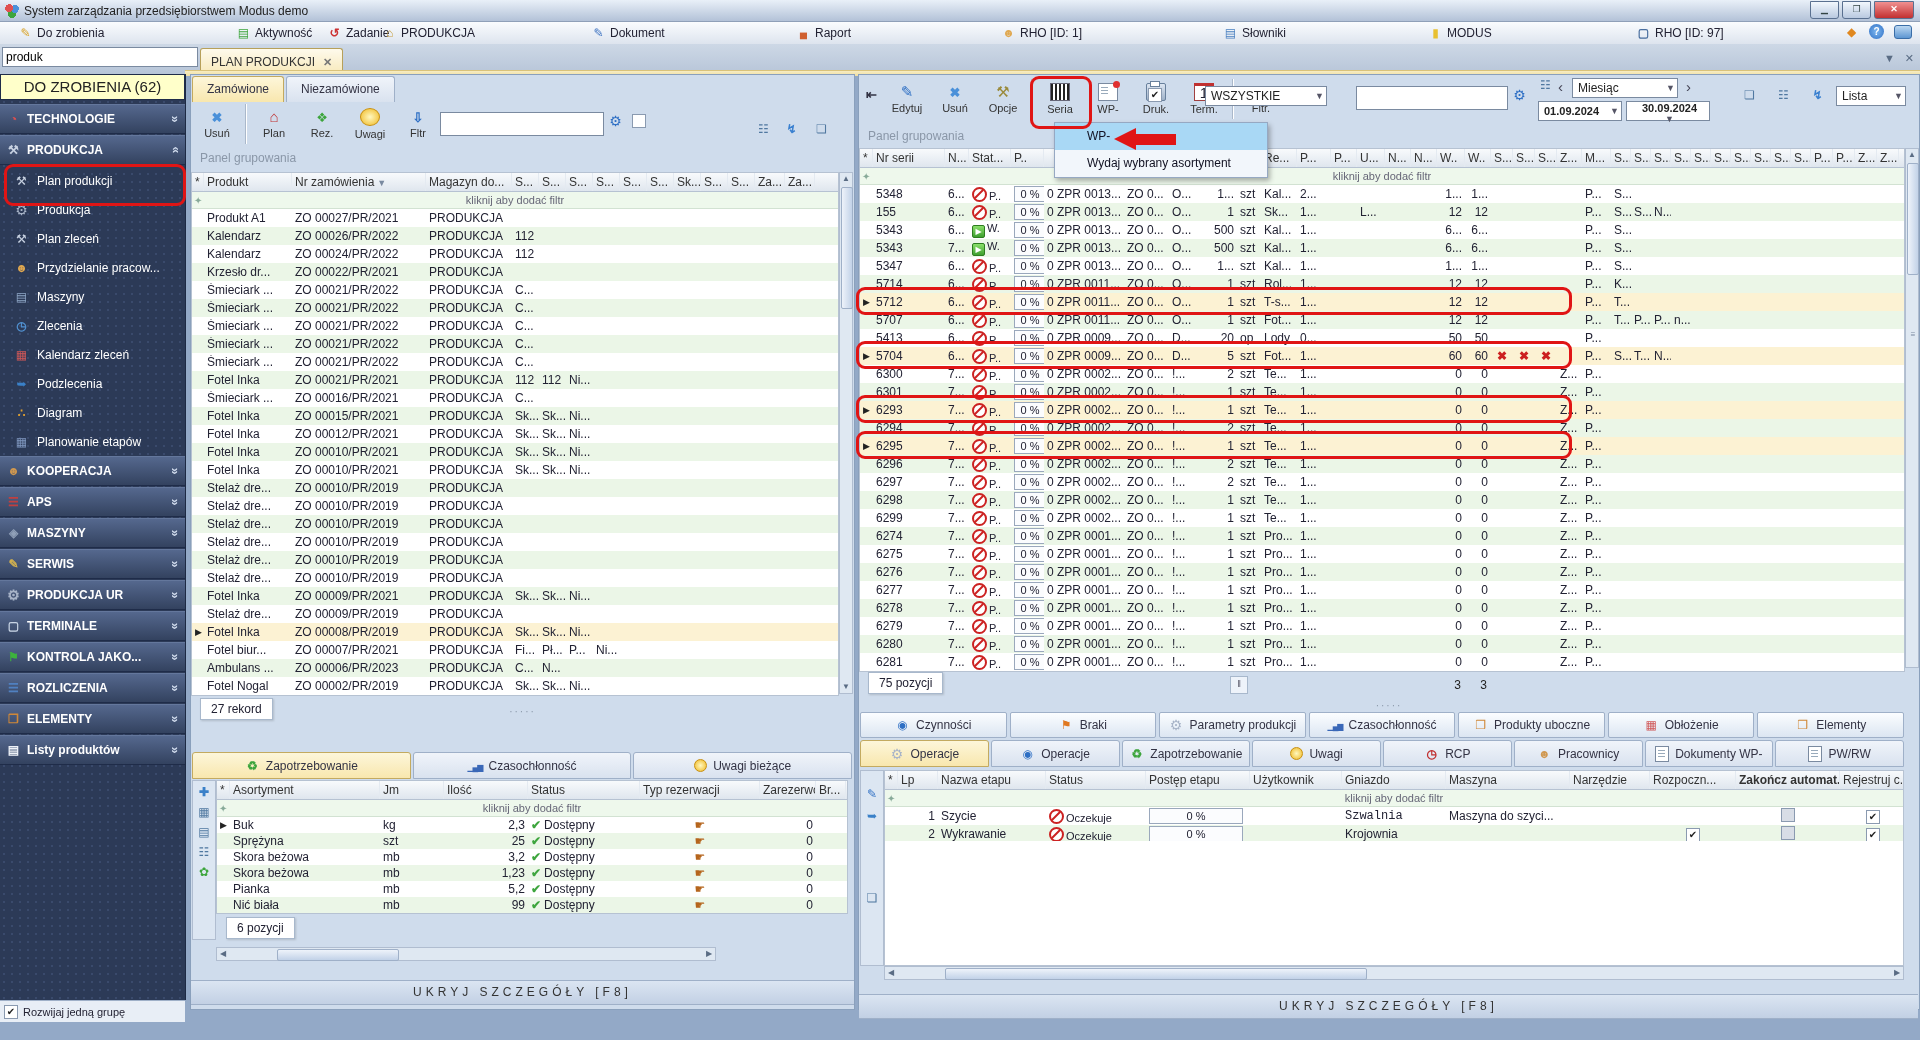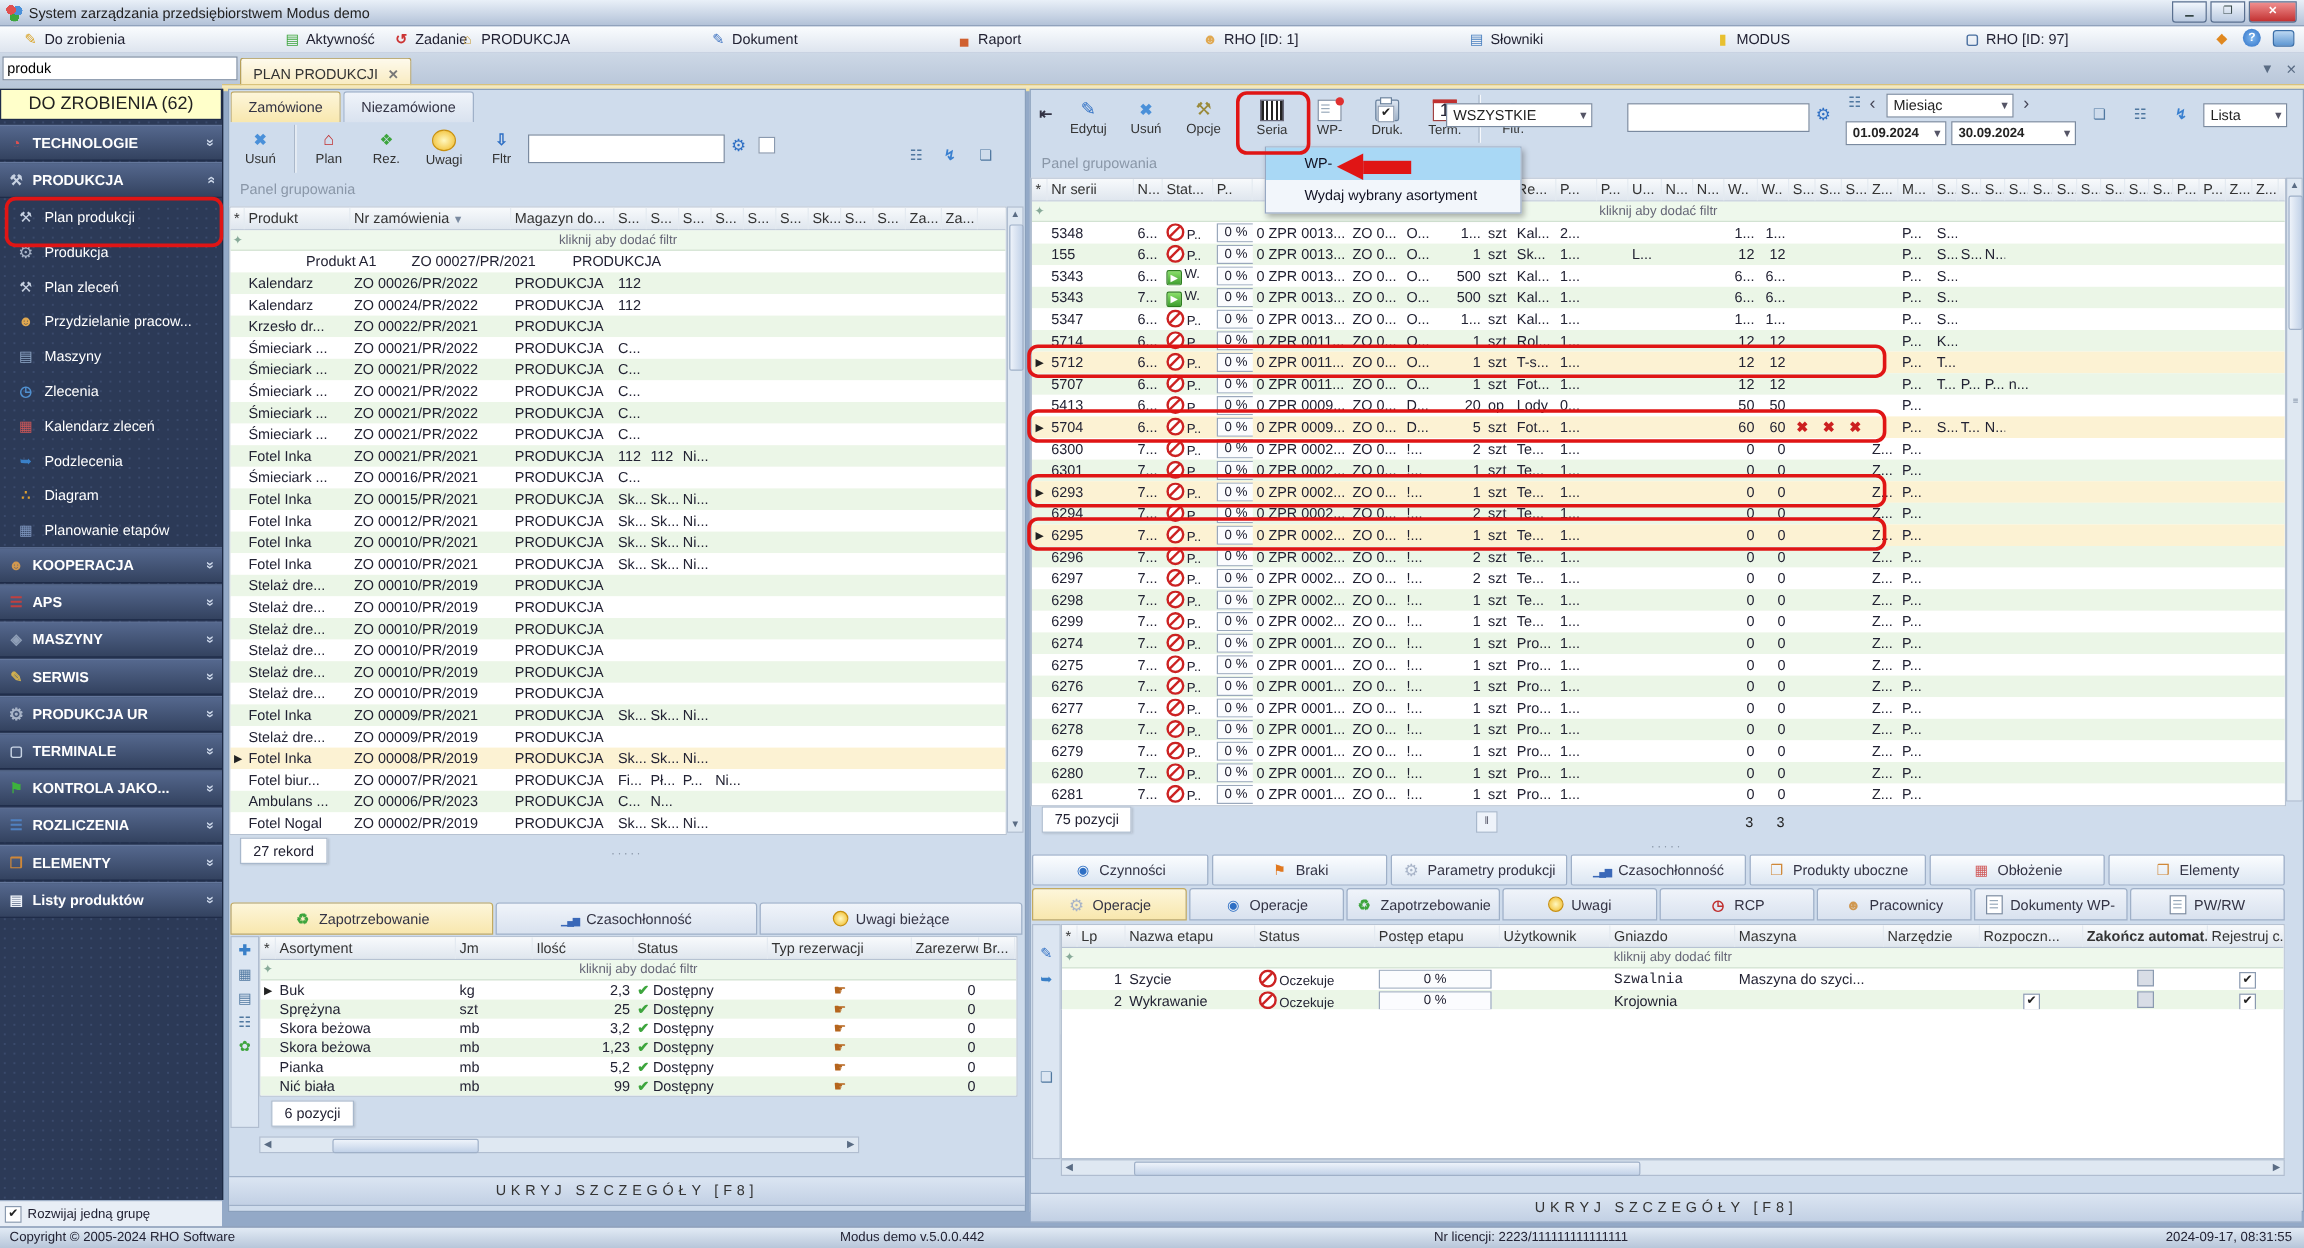--- a/index.html
+++ b/index.html
@@ -413,21 +413,21 @@
         <span class="hcell" style="width: 27px;">Sk...</span>
         <span class="hcell" style="width: 27px;">S...</span>
         <span class="hcell" style="width: 27px;">S...</span>
         <span class="hcell" style="width: 30px;">Za...</span>
         <span class="hcell" style="width: 30px;">Za...</span>
       </div>
       <div class="gfilter">
         <span class="fkey">✦</span>
         <span class="fhint">kliknij aby dodać filtr</span>
       </div>
-      <div class="grow" style="height: 18px; padding-left: 48px;">
+      <div class="grow" style="height: 18px;">
         <span class="rcell" style="width: 12px;"></span>
         <span class="rcell" style="width: 88px;">Produkt A1</span>
         <span class="rcell" style="width: 134px;">ZO 00027/PR/2021</span>
         <span class="rcell" style="width: 86px;">PRODUKCJA</span>
         <span class="rcell" style="width: 27px;"></span>
         <span class="rcell" style="width: 27px;"></span>
         <span class="rcell" style="width: 27px;"></span>
         <span class="rcell" style="width: 27px;"></span>
         <span class="rcell" style="width: 27px;"></span>
         <span class="rcell" style="width: 27px;"></span>
@@ -1041,21 +1041,21 @@
   <span class="abs" style="left:1558px;top:78px;font-size:15px;color:#445;">‹</span>
   <div class="abs combo" style="left:1572px;top:78px;width:106px;">
     <span>Miesiąc</span>
       <span class="dn">▼</span>
   </div>
   <span class="abs" style="left:1686px;top:78px;font-size:15px;color:#445;">›</span>
   <div class="abs combo" style="left:1538px;top:101px;width:84px;font-weight:bold;font-size:11px;">
     <span>01.09.2024</span>
       <span class="dn">▼</span>
   </div>
-  <div class="abs combo" style="left:1626px;top:101px;width:104px;font-weight:bold;font-size:11px;">
+  <div class="abs combo" style="left:1626px;top:101px;width:84px;font-weight:bold;font-size:11px;flex-direction:column;">
     <span>30.09.2024</span>
       <span class="dn">▼</span>
   </div>
   <span class="abs ic window-icon" style="left:1742px;top:88px;"></span>
   <span class="abs ic detail-list-icon" style="left:1776px;top:88px;"></span>
   <span class="abs ic refresh-icon" style="left:1810px;top:88px;"></span>
   <div class="abs combo" style="left:1836px;top:86px;width:70px;">
     <span>Lista</span>
       <span class="dn">▼</span>
   </div>
@@ -2318,19 +2318,13 @@
       <div class="tri"></div>
       <div class="bar"></div>
     </div>
   <div id="rowboxes">
       <div class="annbox" style="left: 856px; top: 287px; width: 710px; height: 22px;"></div>
       <div class="annbox" style="left: 856px; top: 341px; width: 710px; height: 22px;"></div>
       <div class="annbox" style="left: 856px; top: 395px; width: 710px; height: 22px;"></div>
       <div class="annbox" style="left: 856px; top: 431px; width: 710px; height: 22px;"></div>
     </div>
 
-  <div class="statusbar abs">
-    <span style="left:8px;">Copyright © 2005-2024 RHO Software</span>
-    <span style="left:700px;">Modus demo v.5.0.0.442</span>
-    <span style="left:1195px;">Nr licencji: 2223/111111111111111</span>
-    <span style="right:10px;">2024-09-17,  08:31:55</span>
-  </div>
 </div>
 
 </body></html>

